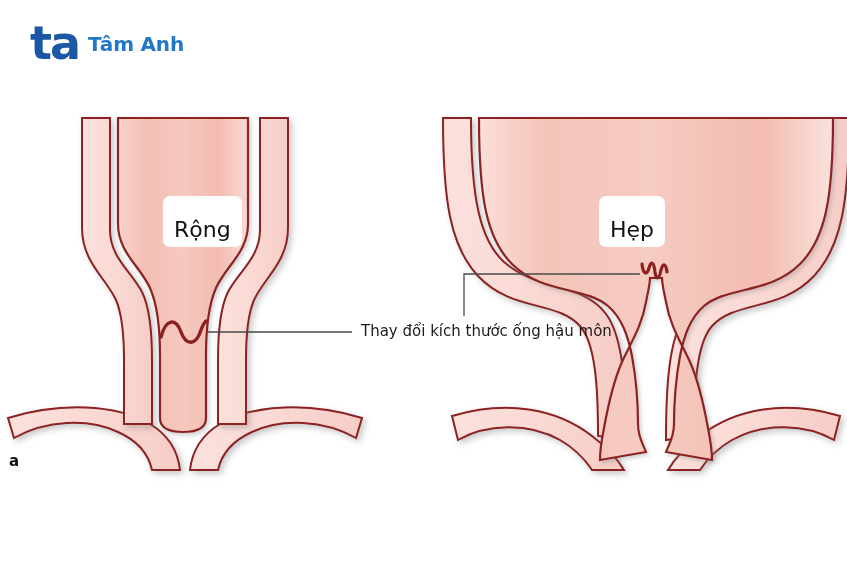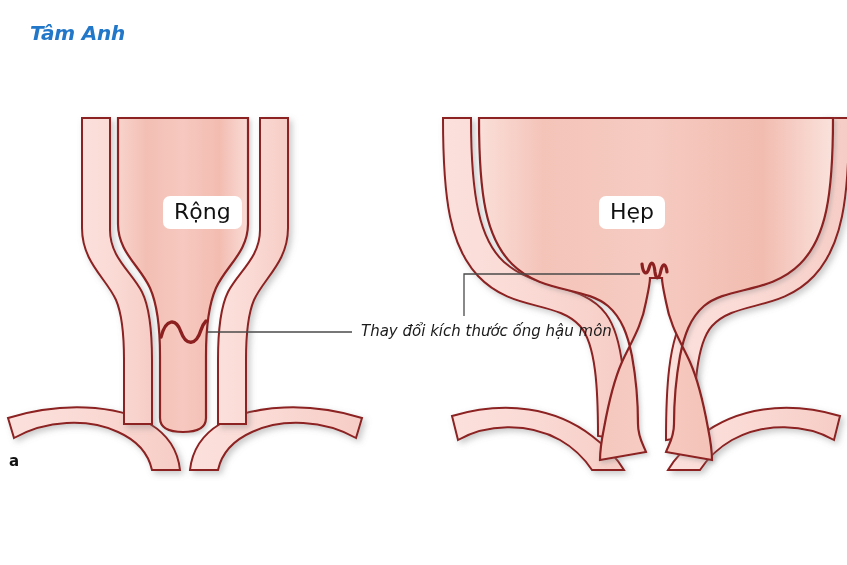--- a/index.html
+++ b/index.html
@@ -30,21 +30,20 @@
     line-height: 0.95;
     font-weight: bold;
     letter-spacing: -2px;
     color: #1a58a5;
     font-family: "DejaVu Sans", sans-serif;
   }
   #logo-words {
     display: flex;
     flex-direction: row;
     line-height: 1.12;
-    font-style: italic;
   }
   #logo-words span {
     font-size: 20px;
     font-weight: bold;
     color: #2277c8;
     letter-spacing: -0.2px;
     white-space: nowrap;
     font-family: "DejaVu Sans", sans-serif;
   }
 
@@ -55,55 +54,55 @@
     top: 0;
     width: 847px;
     height: 565px;
   }
 
   
   .pill {
     position: absolute;
     background: #ffffff;
     border-radius: 7px;
-    padding: 3px 11px 5px 11px;
+    padding: 21px 11px 5px 11px;
     font-size: 22px;
     color: #111111;
     font-family: "DejaVu Sans", sans-serif;
     line-height: 1.15;
     white-space: nowrap;
   }
   #label-rong { left: 163px; top: 196px; }
   #label-hep  { left: 599px; top: 196px; }
 
   #annotation {
     position: absolute;
     left: 361px;
     top: 322px;
     font-size: 15px;
     color: #1b1b1b;
     white-space: nowrap;
     font-family: "DejaVu Sans", sans-serif;
-    font-style: italic;
   }
 
   #fig-letter {
     position: absolute;
     left: 9px;
     top: 452px;
     font-size: 15px;
     font-weight: bold;
     color: #111111;
     font-family: "DejaVu Sans", sans-serif;
   }
 </style>
 </head>
 <body>
 
 <div id="logo">
+  <div id="logo-mark">ta</div>
   <div id="logo-words">
     <span>Tâm Anh</span>
   </div>
 </div>
 
 <svg id="figure" viewBox="0 0 847 565" xmlns="http://www.w3.org/2000/svg">
   <defs>
 
     <linearGradient id="lumenGrad" x1="0" y1="0" x2="1" y2="0">
       <stop offset="0%" stop-color="#f8d3cb"></stop>

